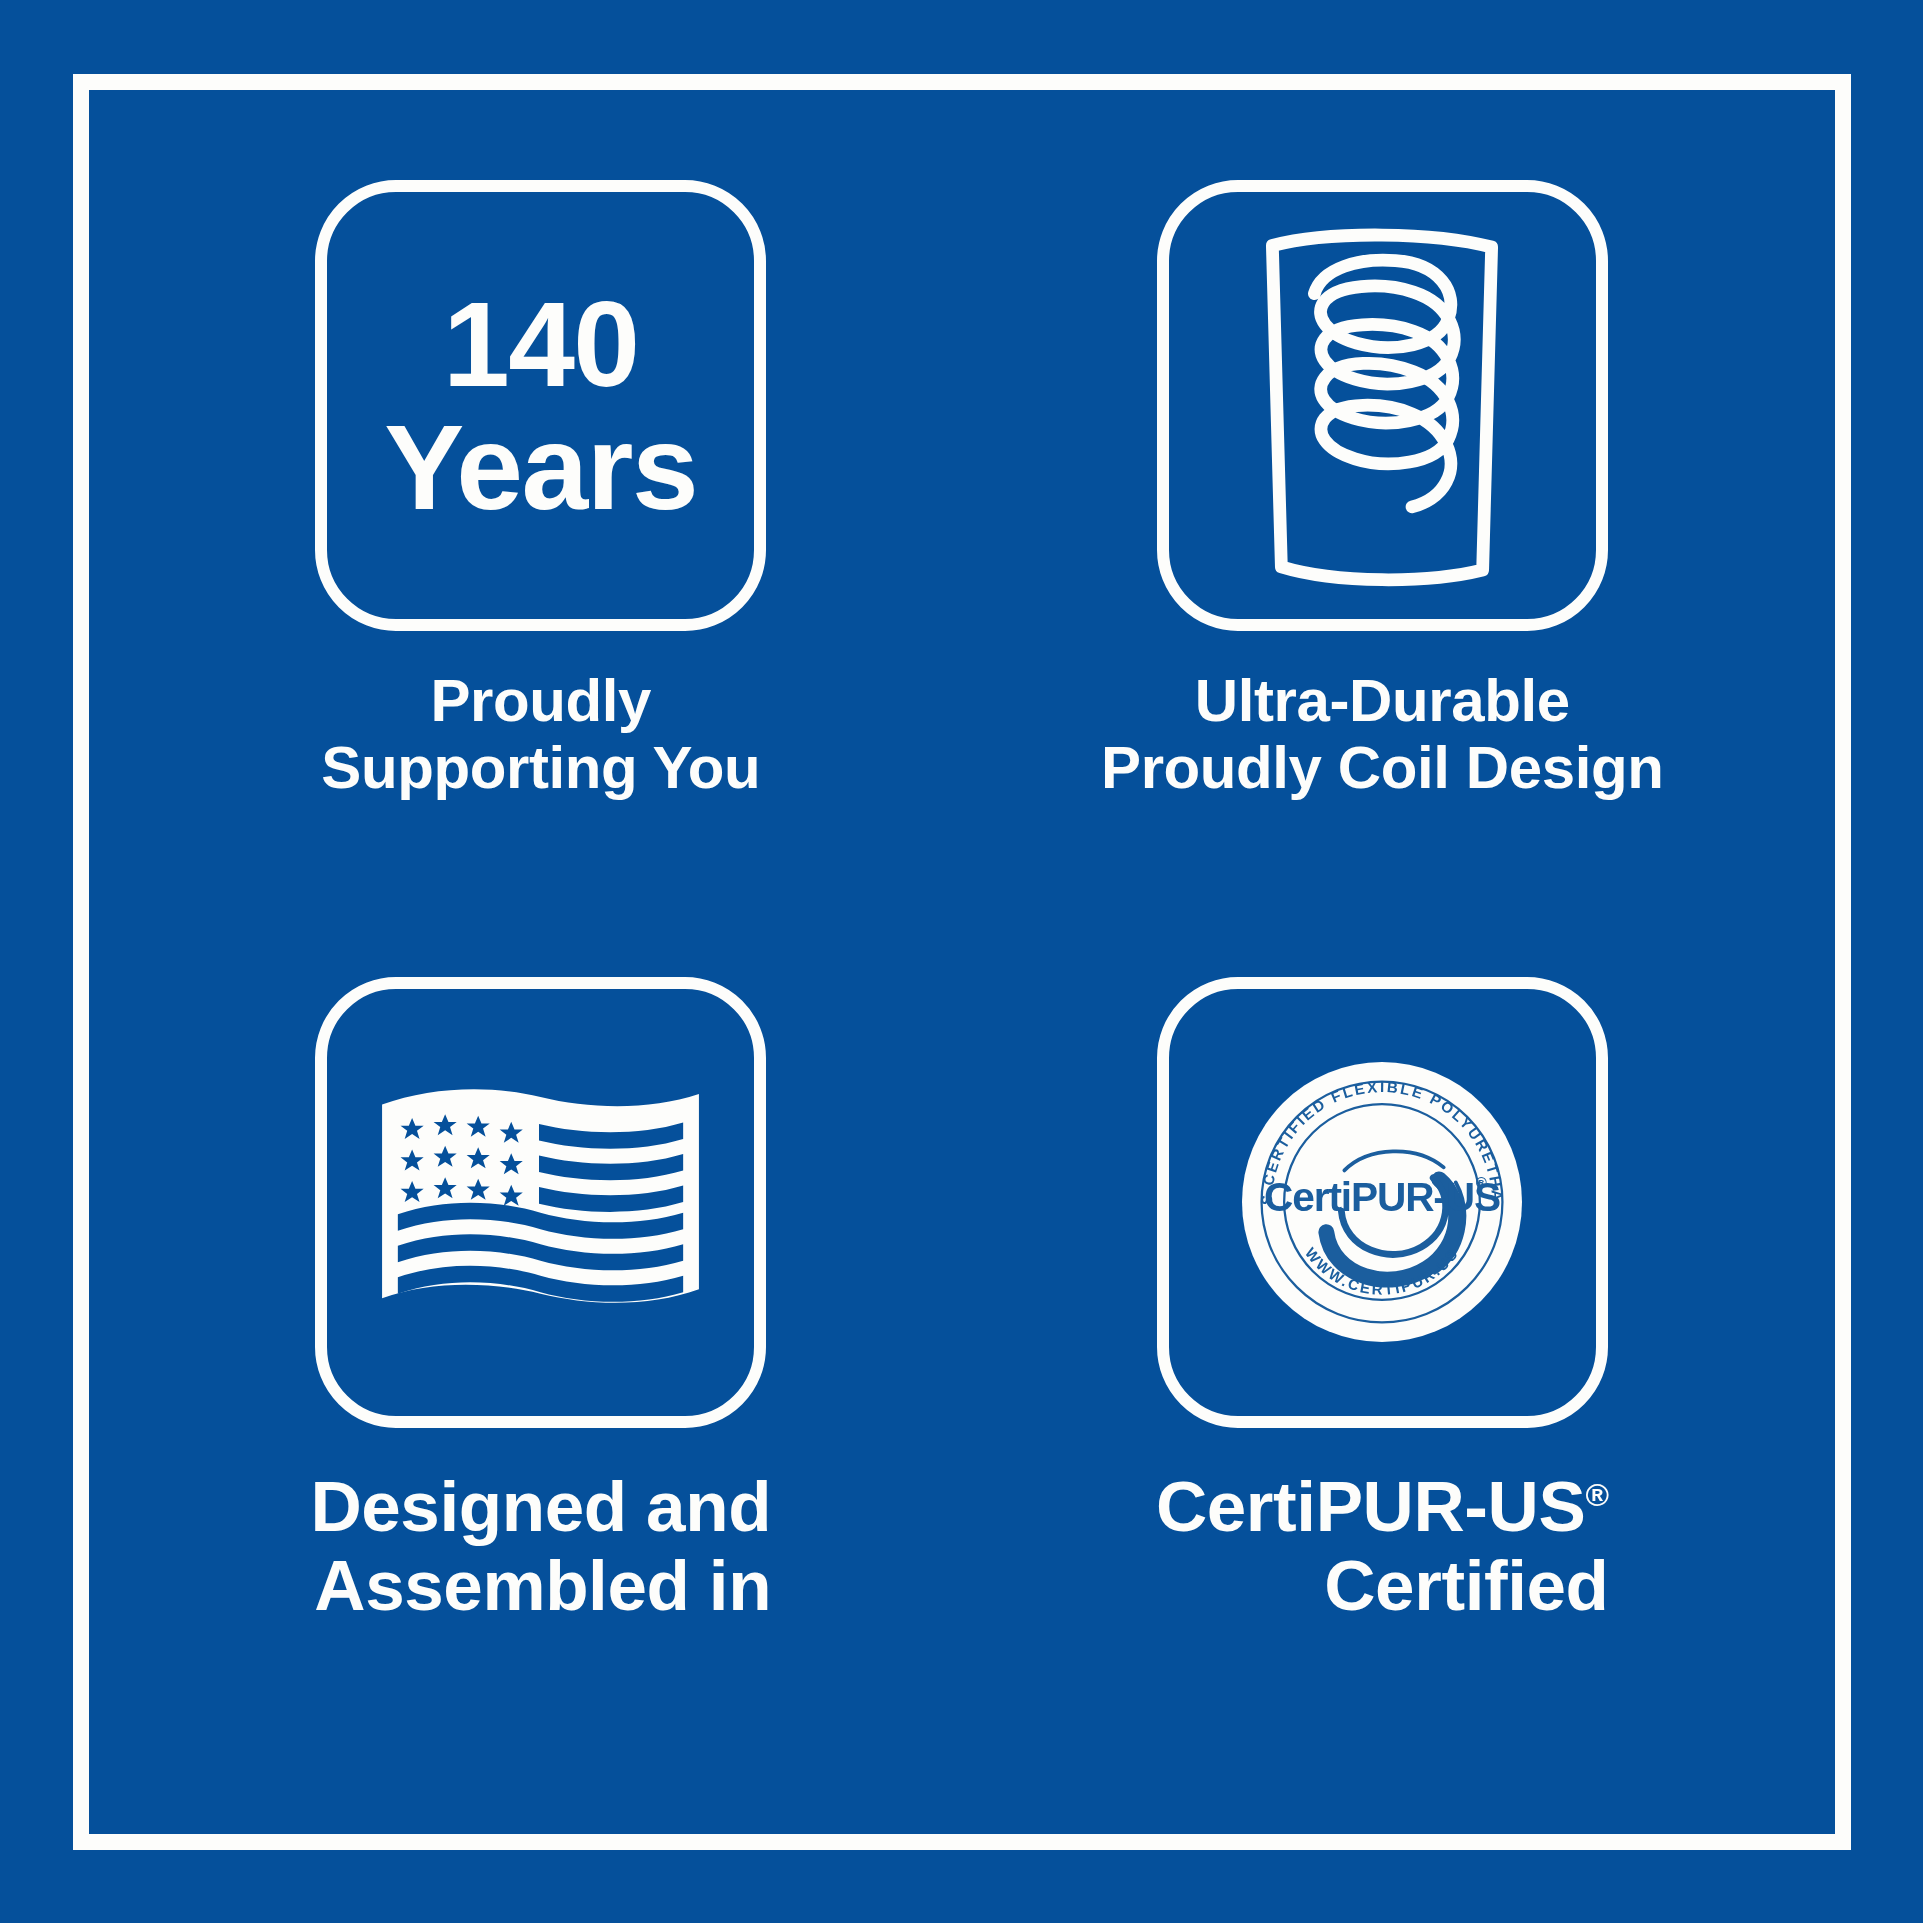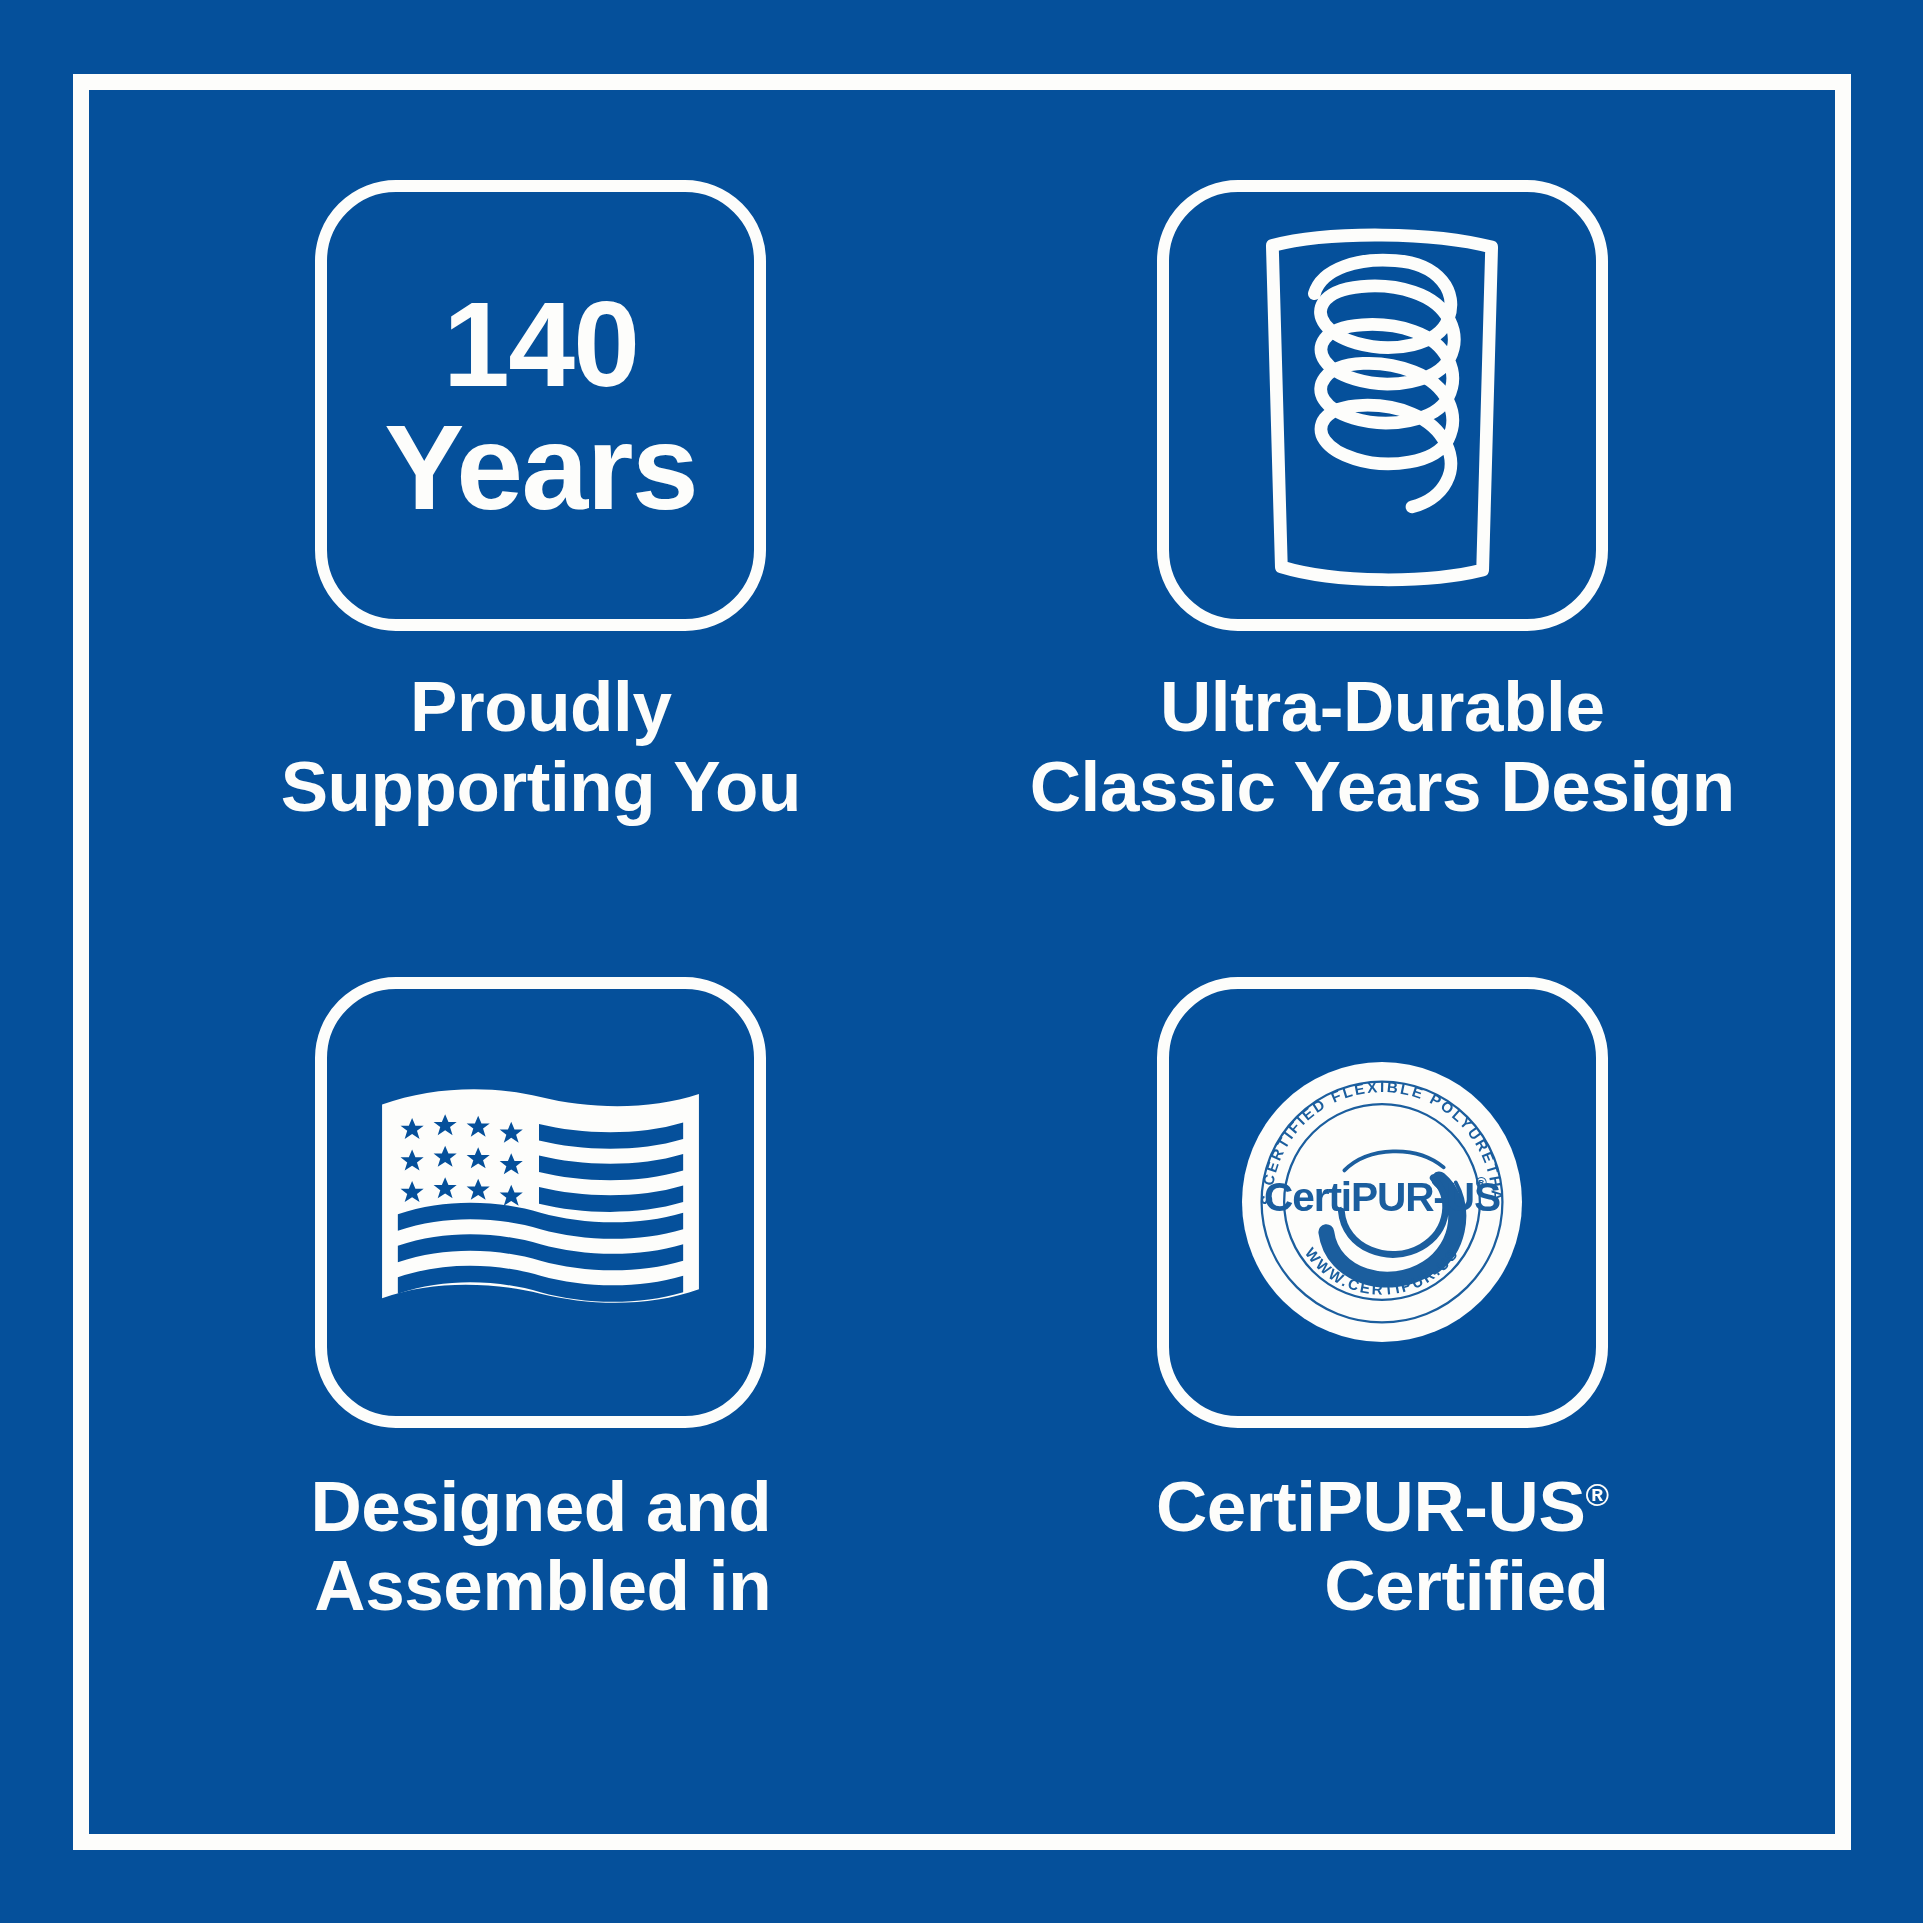--- a/index.html
+++ b/index.html
@@ -66,21 +66,21 @@
   
   .caption {
     color: #fdfdfb;
     font-weight: bold;
     text-align: center;
     letter-spacing: -0.4px;
     line-height: 1.12;
   }
 
   .cell-r1 .caption {
-    font-size: 71px;
+    font-size: 60px;
     margin-top: 36px;
   }
 
   .cell-r2 .caption {
     font-size: 71px;
     margin-top: 39px;
     text-align: right;
   }
 
   .caption .sup {
@@ -142,21 +142,21 @@
                  C 150 144 212 142 252 156 C 298 172 314 212 298 244
                  C 282 276 218 286 172 272 C 132 260 120 236 134 218
                  C 152 194 212 194 252 210 C 298 228 314 268 298 300
                  C 282 332 218 340 174 326 C 134 314 120 290 134 272
                  C 152 250 212 250 250 266 C 294 284 312 326 296 356
                  C 286 376 266 386 250 390"></path>
       </svg>
     </div>
     <div class="caption">
       <div>Ultra-Durable</div>
-      <div>Classic Years Design</div>
+      <div>Proudly Coil Design</div>
     </div>
   </div>
 
   <div class="cell cell-r2">
     <div class="icon-box">
       <svg class="flag-svg" viewBox="0 0 430 305">
         <defs>
 
           <g id="star5">
             <path d="M0,-15 L4.4,-4.7 L15.4,-4.7 L6.5,2.1 L9.9,12.9 L0,6.4 L-9.9,12.9 L-6.5,2.1 L-15.4,-4.7 L-4.4,-4.7 Z"></path>

